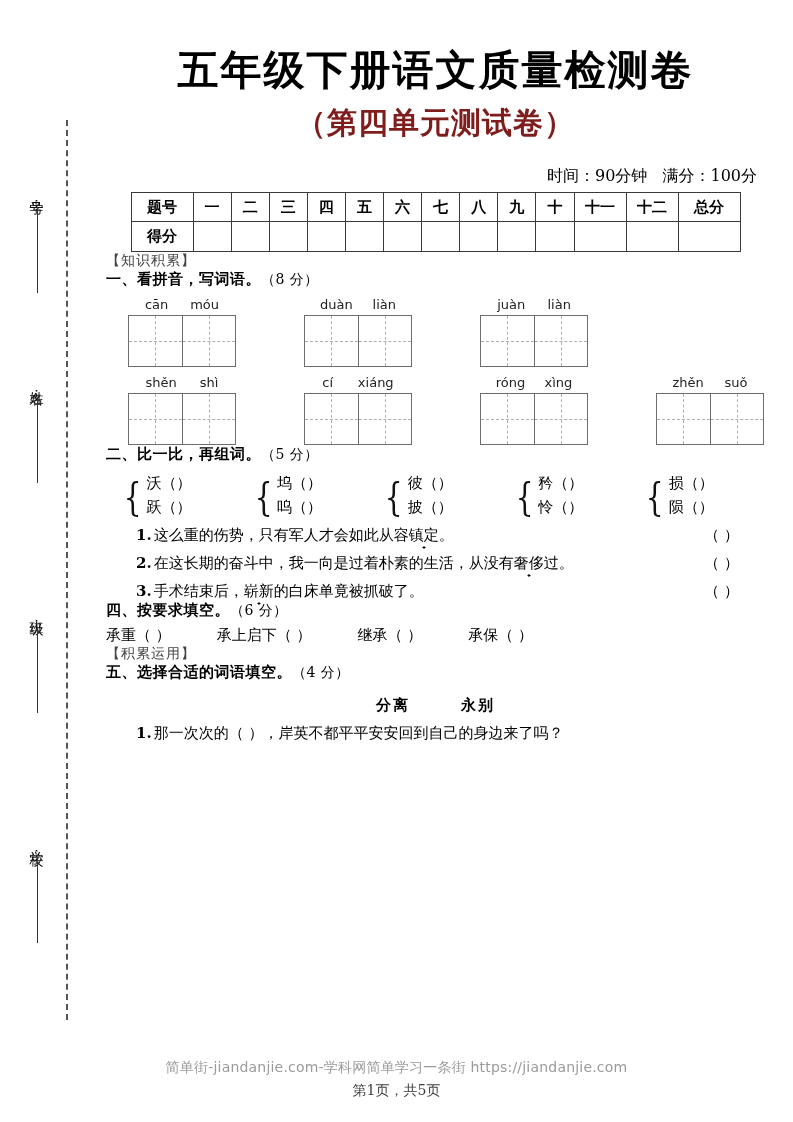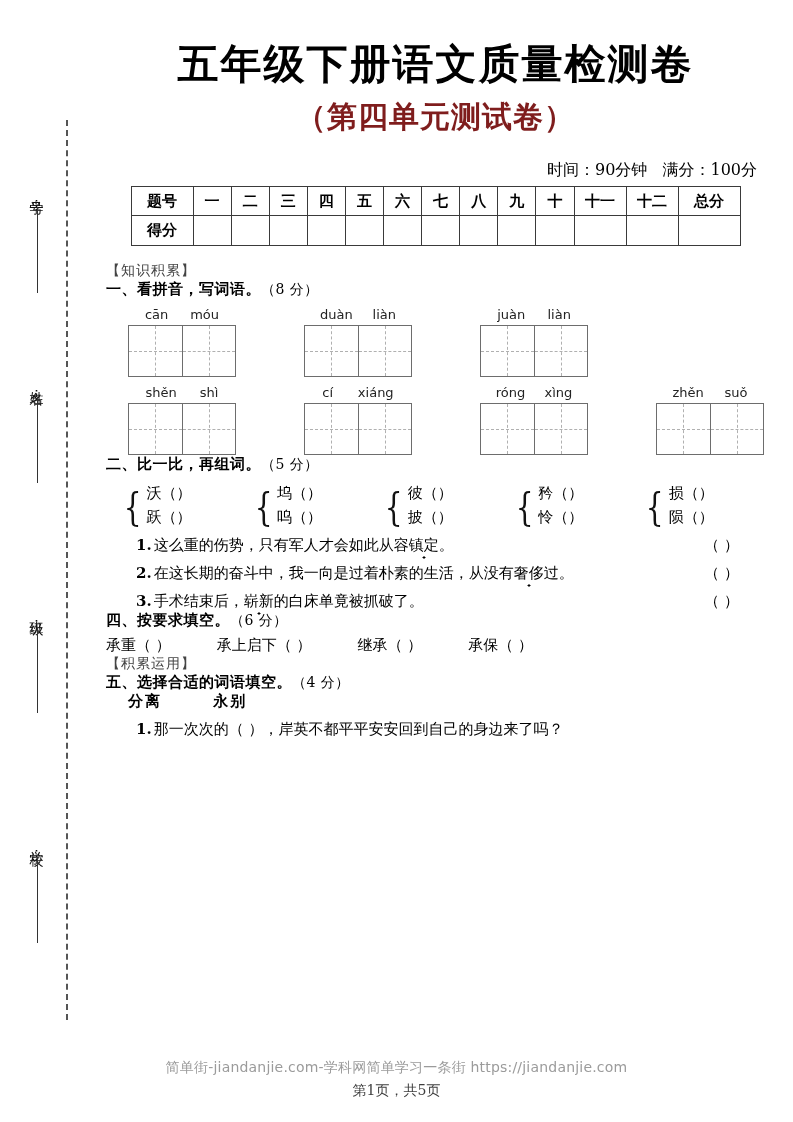--- a/index.html
+++ b/index.html
@@ -52,21 +52,21 @@
   #mf0 { top: 190px; }
   #mf1 { top: 380px; }
   #mf2 { top: 610px; }
   #mf3 { top: 840px; }
 
   
   .page {
     position: absolute;
     left: 78px; top: 0;
     width: 715px; height: 1122px;
-    padding: 1px 28px;
+    padding: 7px 28px;
   }
 
   .title-main {
     margin-top: 38px;
     text-align: center;
     font-family: "DejaVu Serif", "Liberation Serif", serif;
     font-size: 41px;
     font-weight: 700;
     letter-spacing: 2px;
     line-height: 1.22;
@@ -87,21 +87,21 @@
     text-align: right;
     padding-right: 8px;
     font-family: "DejaVu Serif", "Liberation Serif", serif;
     font-size: 16px;
     color: #000;
   }
   .meta-line span { margin-left: 10px; }
 
   
   .score-table {
-    margin: 5px auto 16px auto;
+    margin: 5px auto 0 auto;
     border-collapse: collapse;
     width: 610px;
     table-layout: fixed;
   }
   .score-table td {
     border: 1px solid #3a3a3a;
     height: 29px;
     text-align: center;
     vertical-align: middle;
     font-family: "DejaVu Serif", "Liberation Serif", serif;
@@ -266,21 +266,22 @@
     margin-top: 6px;
     display: flex;
     gap: 46px;
     font-family: "DejaVu Serif", "Liberation Serif", serif;
     font-size: 15px;
     color: #000;
   }
   .cheng-item { white-space: nowrap; }
 
   .center-words {
-    margin-top: 0;
+    margin-top: 14px;
+    text-align: center;
     font-family: "DejaVu Serif", "Liberation Serif", serif;
     font-size: 15px;
     font-weight: 700;
     letter-spacing: 2px;
     color: #000;
   }
   .center-words span { margin: 0 22px; }
 
   
   .footer {

